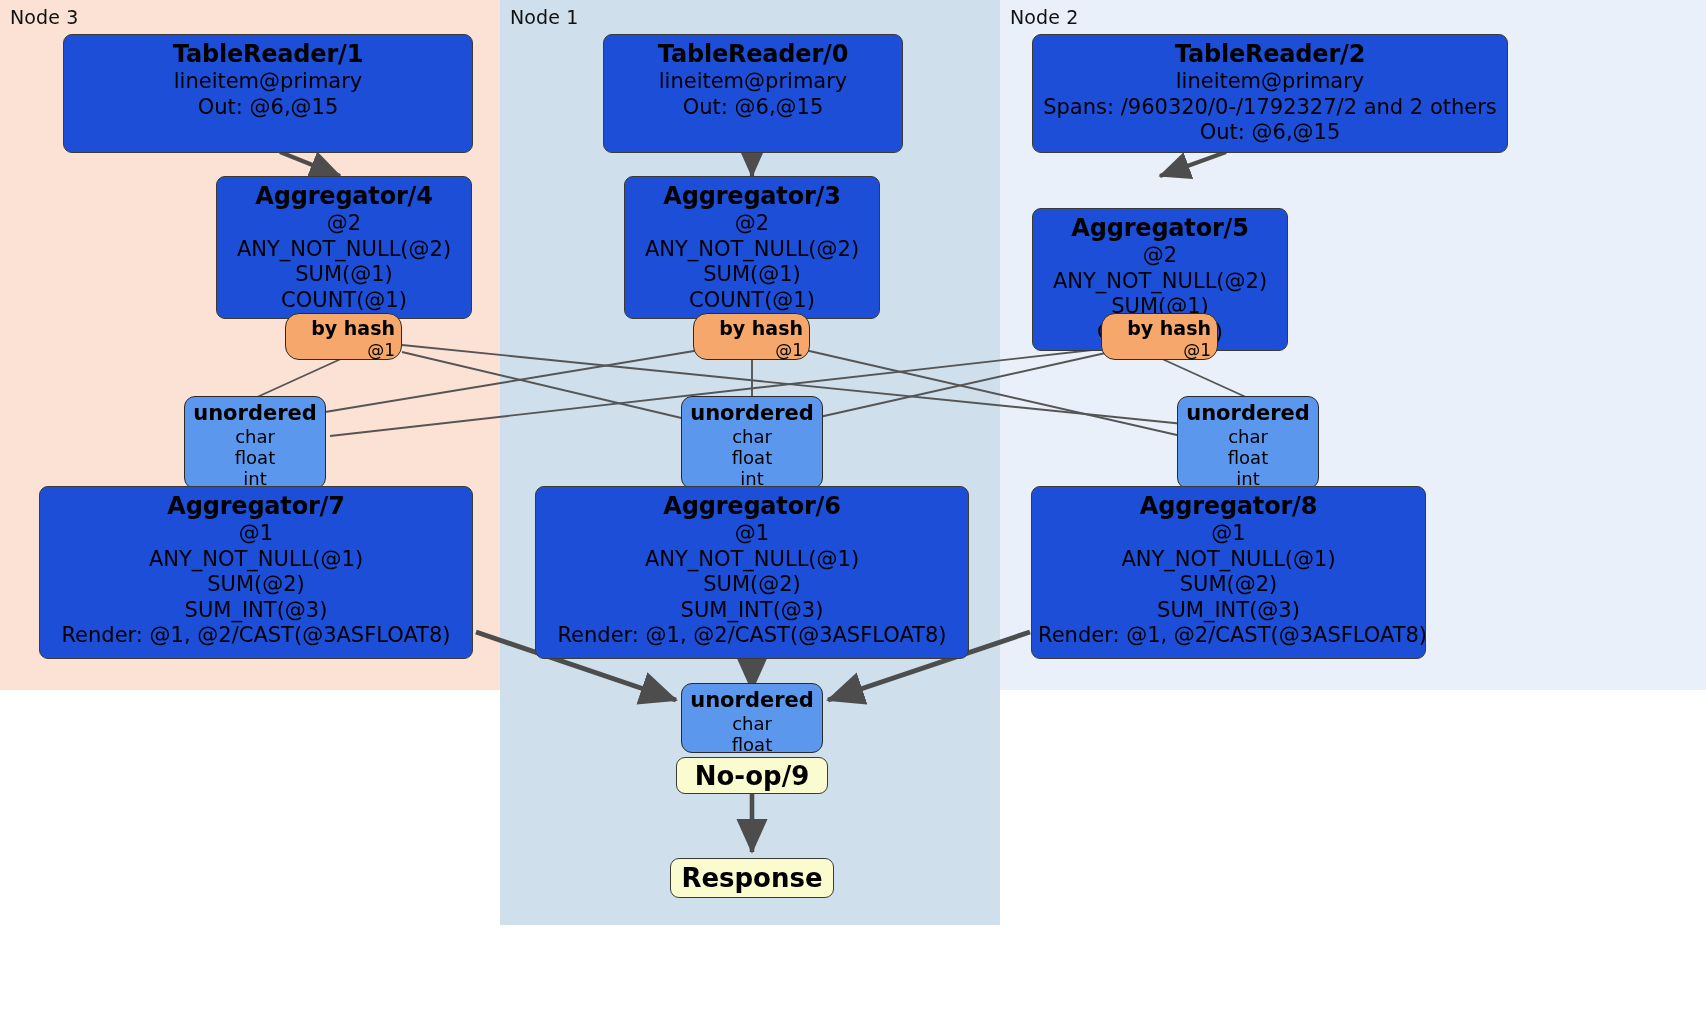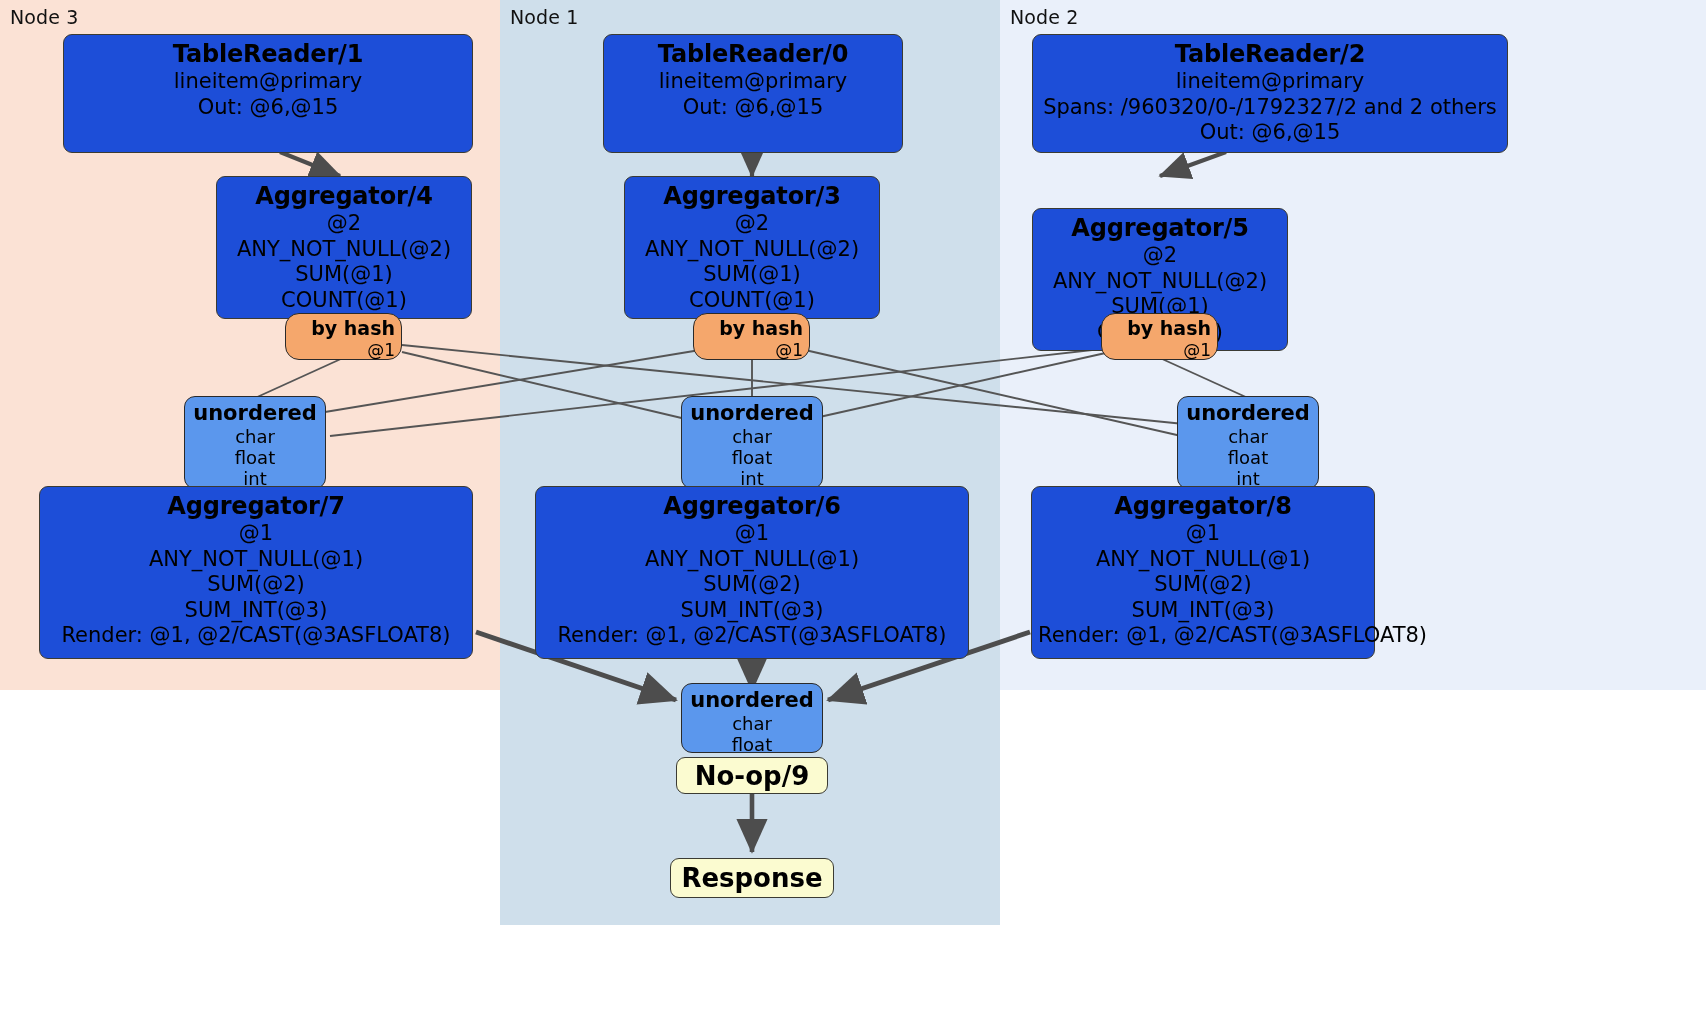--- a/index.html
+++ b/index.html
@@ -170,21 +170,21 @@
 
   <div class="proc" style="left:535px;top:486px;width:434px;height:173px;">
     <div class="ttl">Aggregator/6</div>
     <div class="ln">@1</div>
     <div class="ln">ANY_NOT_NULL(@1)</div>
     <div class="ln">SUM(@2)</div>
     <div class="ln">SUM_INT(@3)</div>
     <div class="ln">Render: @1, @2/CAST(@3ASFLOAT8)</div>
   </div>
 
-  <div class="proc" style="left:1031px;top:486px;width:344px;height:173px;">
+  <div class="proc" style="left:1031px;top:486px;width:395px;height:173px;">
     <div class="ttl">Aggregator/8</div>
     <div class="ln">@1</div>
     <div class="ln">ANY_NOT_NULL(@1)</div>
     <div class="ln">SUM(@2)</div>
     <div class="ln">SUM_INT(@3)</div>
     <div class="ln">Render: @1, @2/CAST(@3ASFLOAT8)</div>
   </div>
 
   <div class="router" style="left:681px;top:683px;width:142px;height:70px;">
     <div class="ttl">unordered</div>

